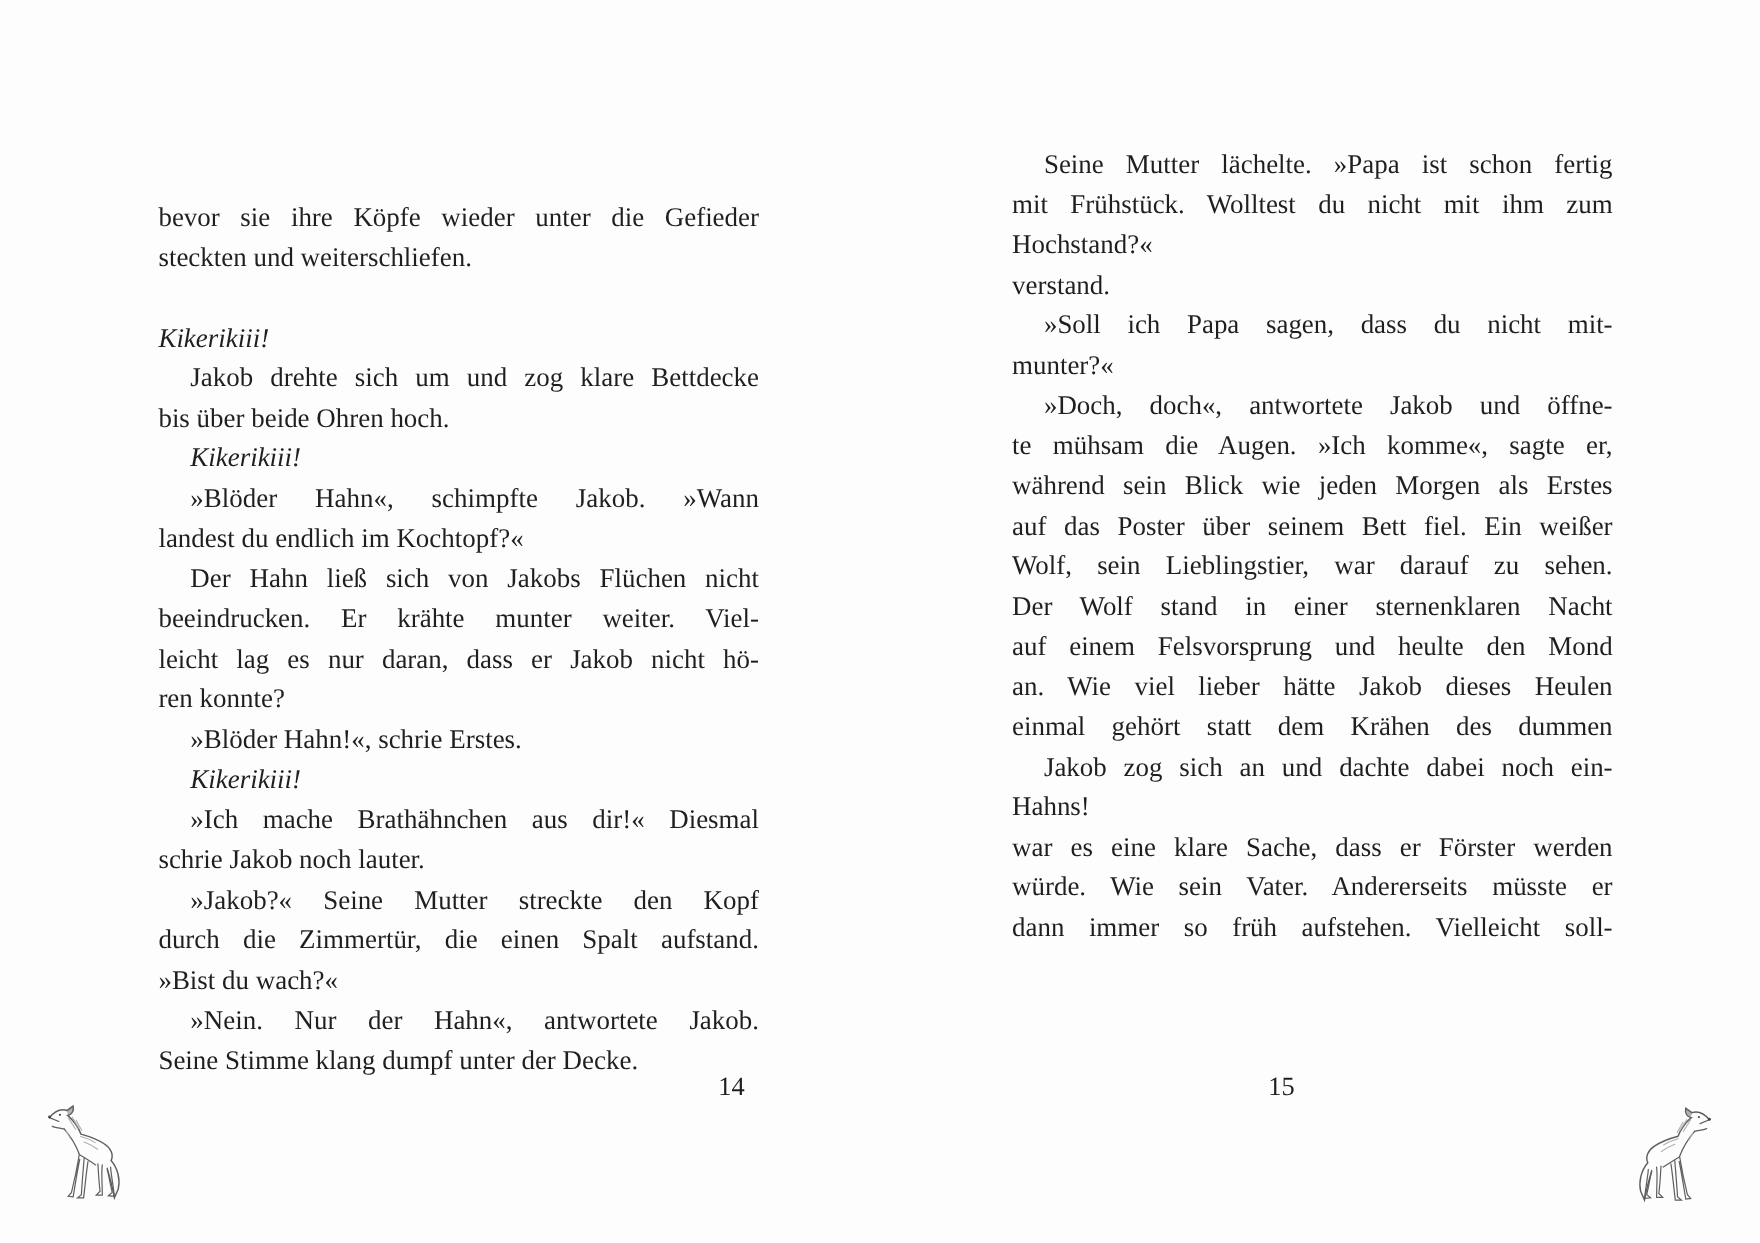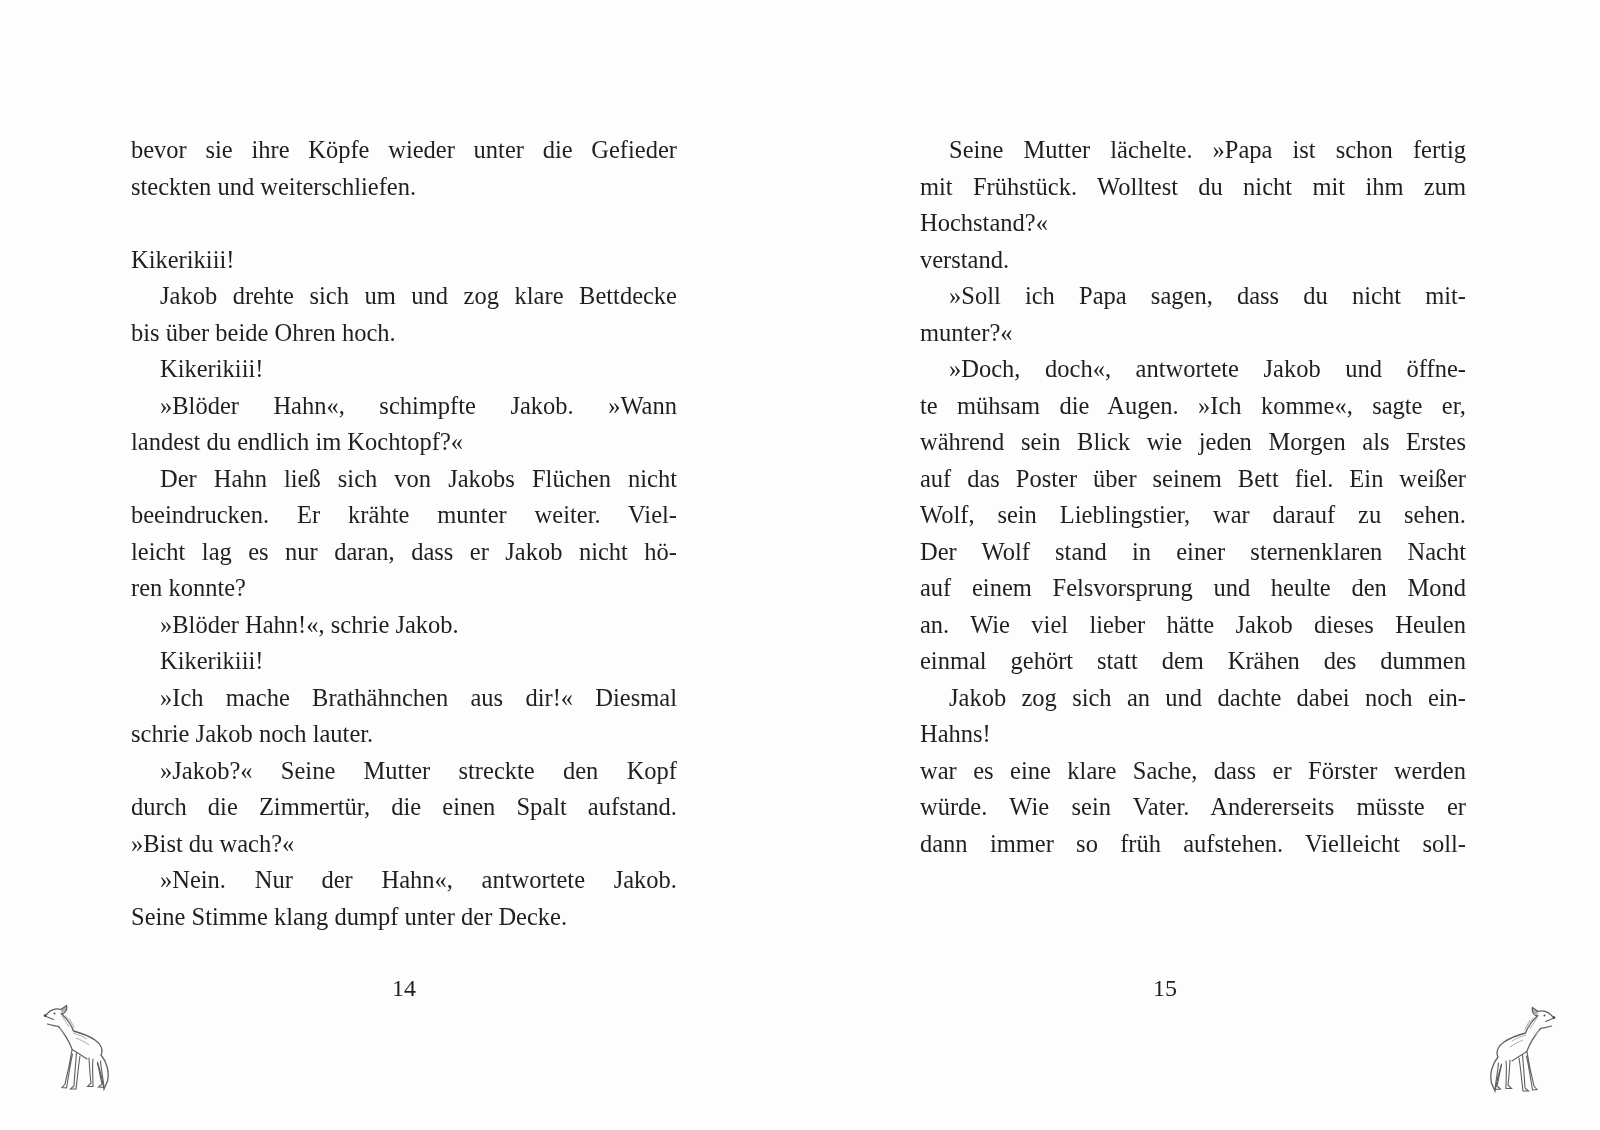--- a/index.html
+++ b/index.html
@@ -6,40 +6,40 @@
   html, body { margin: 0; padding: 0; }
   body {
     width: 1600px; height: 1130px;
     background: #fdfdfd;
     color: #1f1f1f;
     font-family: "Liberation Serif", serif;
     position: relative;
     overflow: hidden;
   }
   .text-col { position: absolute; top: 132px; width: 546px; }
-  #left-col  { left: 131px; }
+  #left-col  { left: 144px; margin-top: 48px; }
   #right-col { left: 920px; }
 
   .line {
     height: 36.5px;
     line-height: 36.5px;
     font-size: 24.5px;
     text-align: justify;
     text-align-last: justify;
   }
   .line.end   { text-align: right; text-align-last: left; }
-  .line.ital  { text-align: center; text-align-last: left; }
+  .line.ital  { font-style: italic; text-align: center; text-align-last: left; }
   .line.ind   { text-indent: 29px; }
   .line.blank { text-align: left; text-align-last: left; }
 
   .page-number {
     position: absolute; top: 970px; width: 546px;
     text-align: center; font-size: 24px; line-height: 36px;
   }
-  #left-num  { left: 131px; }
+  #left-num  { left: 131px; text-align: right; }
   #right-num { left: 892px; }
 
   .wolf { position: absolute; width: 84px; height: 92px; }
   #wolf-left  { left: 38px;  top: 1002px; }
   #wolf-right { left: 1477px; top: 1004px; transform: scaleX(-1); }
   .wolf svg { width: 100%; height: 100%; display: block; }
 </style>
 </head>
 <body>
 
@@ -52,21 +52,21 @@
       <div class="line end ital">Kikerikiii!</div>
       <div class="line ind">Jakob drehte sich um und zog klare Bettdecke</div>
       <div class="line end">bis über beide Ohren hoch.</div>
       <div class="line end ital ind">Kikerikiii!</div>
       <div class="line ind">»Blöder Hahn«, schimpfte Jakob. »Wann</div>
       <div class="line end">landest du endlich im Kochtopf?«</div>
       <div class="line ind">Der Hahn ließ sich von Jakobs Flüchen nicht</div>
       <div class="line">beeindrucken. Er krähte munter weiter. Viel-</div>
       <div class="line">leicht lag es nur daran, dass er Jakob nicht hö-</div>
       <div class="line end">ren konnte?</div>
-      <div class="line end ind">»Blöder Hahn!«, schrie Jakob.</div>
+      <div class="line end ind">»Blöder Hahn!«, schrie Erstes.</div>
       <div class="line end ital ind">Kikerikiii!</div>
       <div class="line ind">»Ich mache Brathähnchen aus dir!« Diesmal</div>
       <div class="line end">schrie Jakob noch lauter.</div>
       <div class="line ind">»Jakob?« Seine Mutter streckte den Kopf</div>
       <div class="line">durch die Zimmertür, die einen Spalt aufstand.</div>
       <div class="line end">»Bist du wach?«</div>
       <div class="line ind">»Nein. Nur der Hahn«, antwortete Jakob.</div>
       <div class="line end">Seine Stimme klang dumpf unter der Decke.</div>
     </div>
   <div id="right-col" class="text-col">

